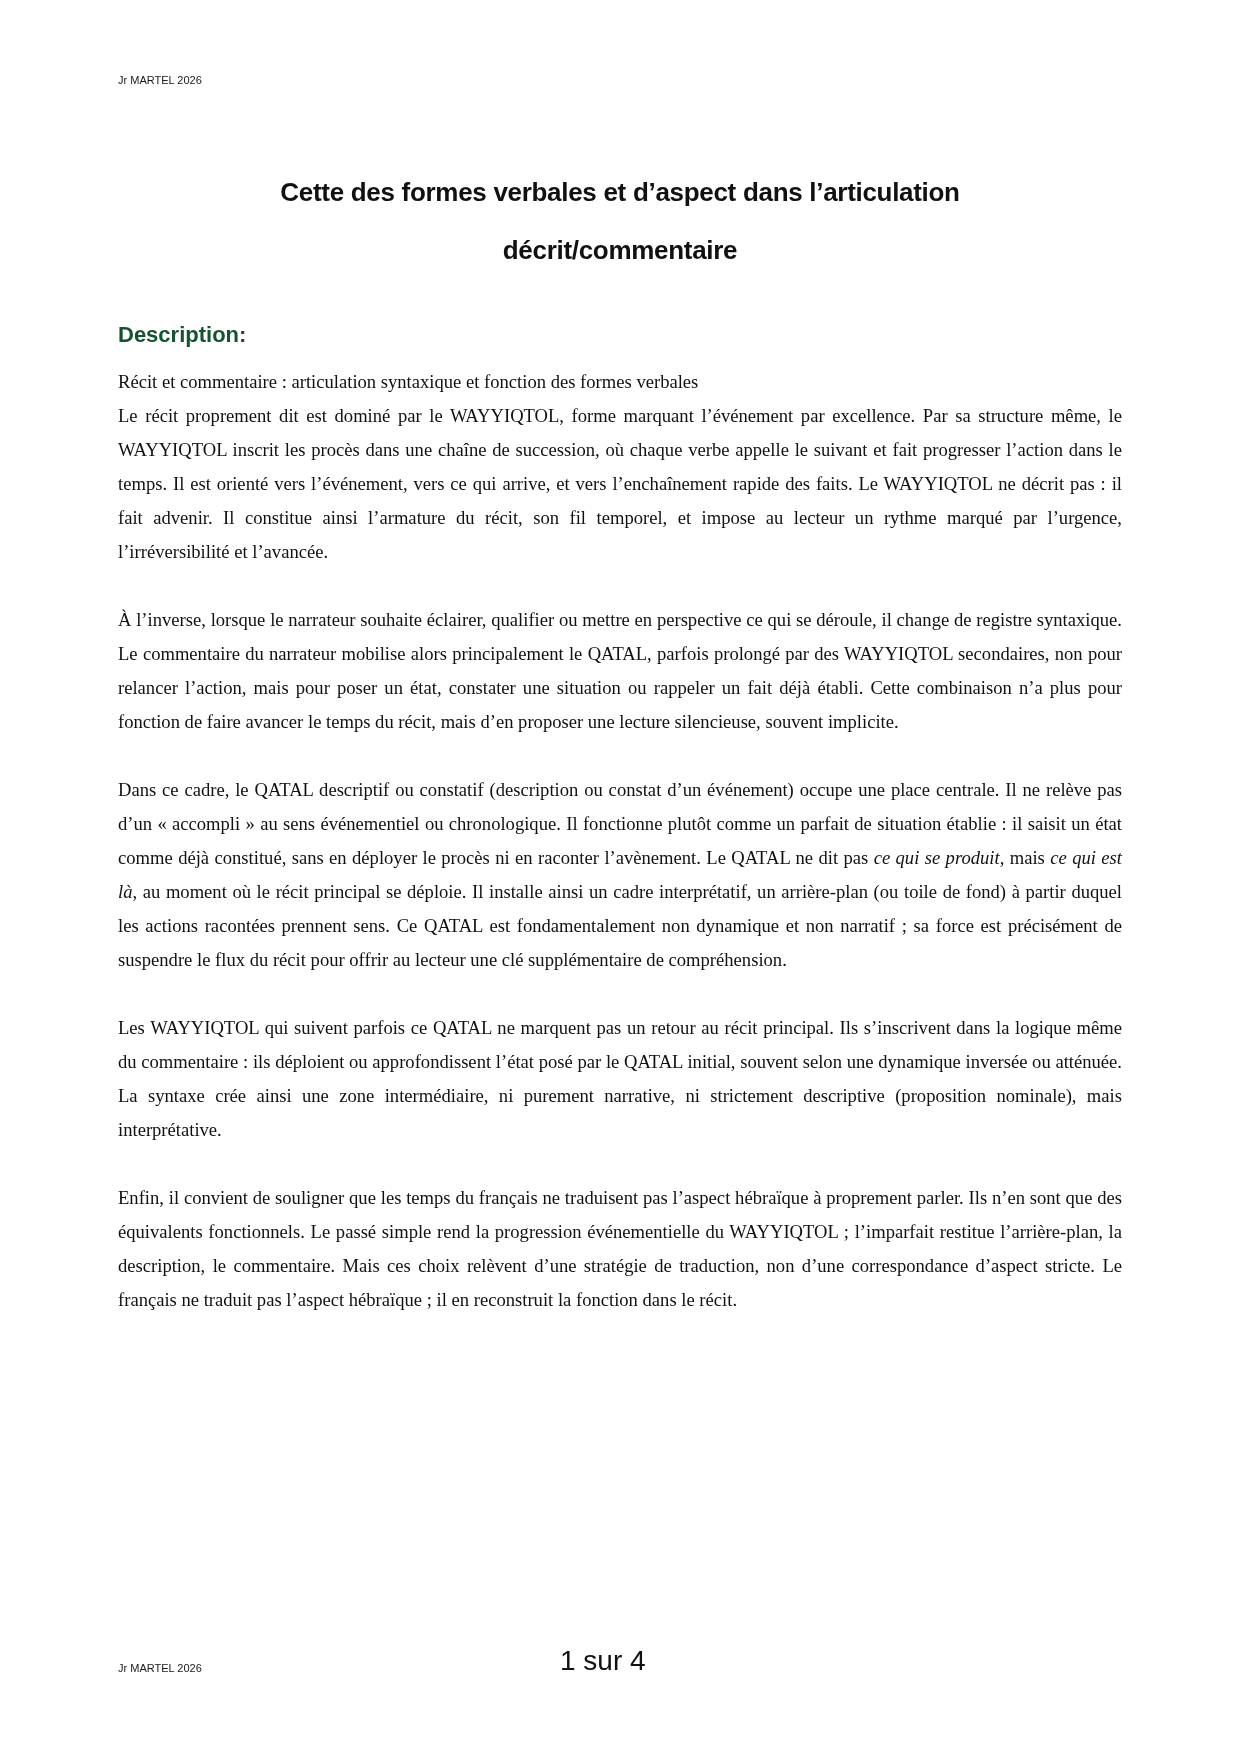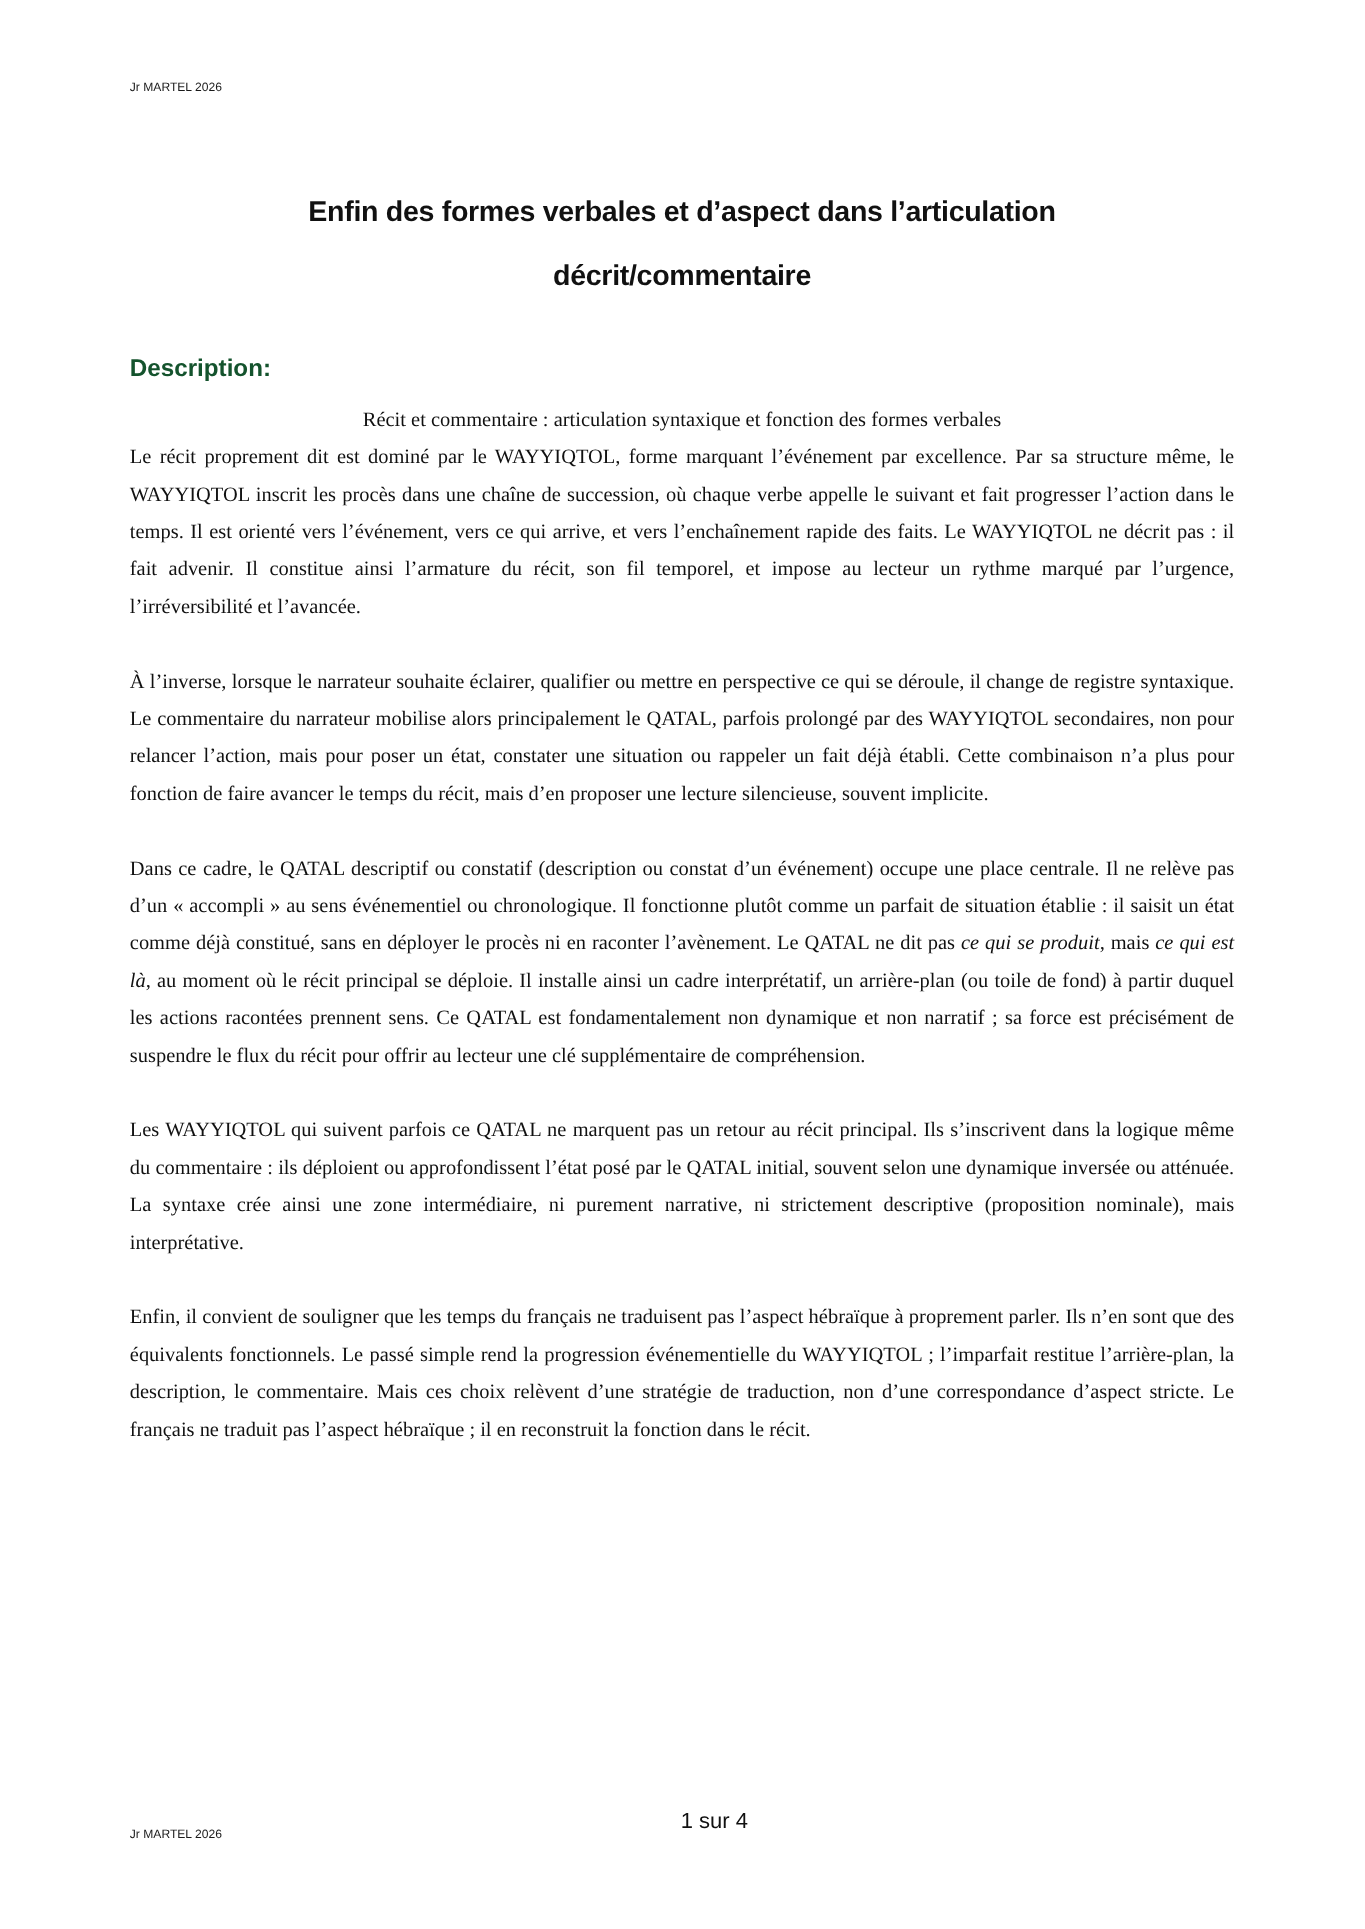--- a/index.html
+++ b/index.html
@@ -56,52 +56,52 @@
       font-size: 18.6px;
       line-height: 34px;
       color: #111111;
     }
     .body-text p {
       margin: 0 0 34px 0;
       text-align: justify;
     }
     .body-text p.subtitle-line {
       margin: 0;
-      text-align: center;
+      text-align: left;
     }
     .body-text p.intro {
       margin: 0 0 34px 0;
     }
     .footer-mark {
       position: absolute;
       left: 118px;
       top: 1662px;
       font-family: "Liberation Sans", sans-serif;
       font-size: 11px;
       color: #1a1a1a;
     }
     .page-number {
       position: absolute;
       left: 560px;
       width: 120px;
       top: 1645px;
-      text-align: right;
+      text-align: left;
       font-family: "Liberation Sans", sans-serif;
-      font-size: 20px;
+      font-size: 28px;
       color: #111111;
     }
     em { font-style: italic; margin-top: 12px; }
   </style>
 </head>
 <body>
 
 <div class="header-mark">Jr MARTEL 2026</div>
 
 <h1 class="title">
-  <span>Enfin des formes verbales et d’aspect dans l’articulation</span><br>
+  <span>Cette des formes verbales et d’aspect dans l’articulation</span><br>
   <span>décrit/commentaire</span>
 </h1>
 
 <h2 class="section-heading">Description:</h2>
 
 <div class="body-text">
   <p class="subtitle-line">Récit et commentaire : articulation syntaxique et fonction des formes verbales</p>
   <p>Le récit proprement dit est dominé par le WAYYIQTOL, forme marquant l’événement par excellence. Par sa structure même, le WAYYIQTOL inscrit les procès dans une chaîne de succession, où chaque verbe appelle le suivant et fait progresser l’action dans le temps. Il est orienté vers l’événement, vers ce qui arrive, et vers l’enchaînement rapide des faits. Le WAYYIQTOL ne décrit pas : il fait advenir. Il constitue ainsi l’armature du récit, son fil temporel, et impose au lecteur un rythme marqué par l’urgence, l’irréversibilité et l’avancée.</p>
   <p>À l’inverse, lorsque le narrateur souhaite éclairer, qualifier ou mettre en perspective ce qui se déroule, il change de registre syntaxique. Le commentaire du narrateur mobilise alors principalement le QATAL, parfois prolongé par des WAYYIQTOL secondaires, non pour relancer l’action, mais pour poser un état, constater une situation ou rappeler un fait déjà établi. Cette combinaison n’a plus pour fonction de faire avancer le temps du récit, mais d’en proposer une lecture silencieuse, souvent implicite.</p>
   <p><span>Dans ce cadre, le QATAL descriptif ou constatif (description ou constat d’un événement) occupe une place centrale. Il ne relève pas d’un « accompli » au sens événementiel ou chronologique. Il fonctionne plutôt comme un parfait de situation établie : il saisit un état comme déjà constitué, sans en déployer le procès ni en raconter l’avènement. Le QATAL ne dit pas </span><em>ce qui se produit</em><span>, mais </span><em>ce qui est là</em><span>, au moment où le récit principal se déploie. Il installe ainsi un cadre interprétatif, un arrière-plan (ou toile de fond) à partir duquel les actions racontées prennent sens. Ce QATAL est fondamentalement non dynamique et non narratif ; sa force est précisément de suspendre le flux du récit pour offrir au lecteur une clé supplémentaire de compréhension.</span></p>

